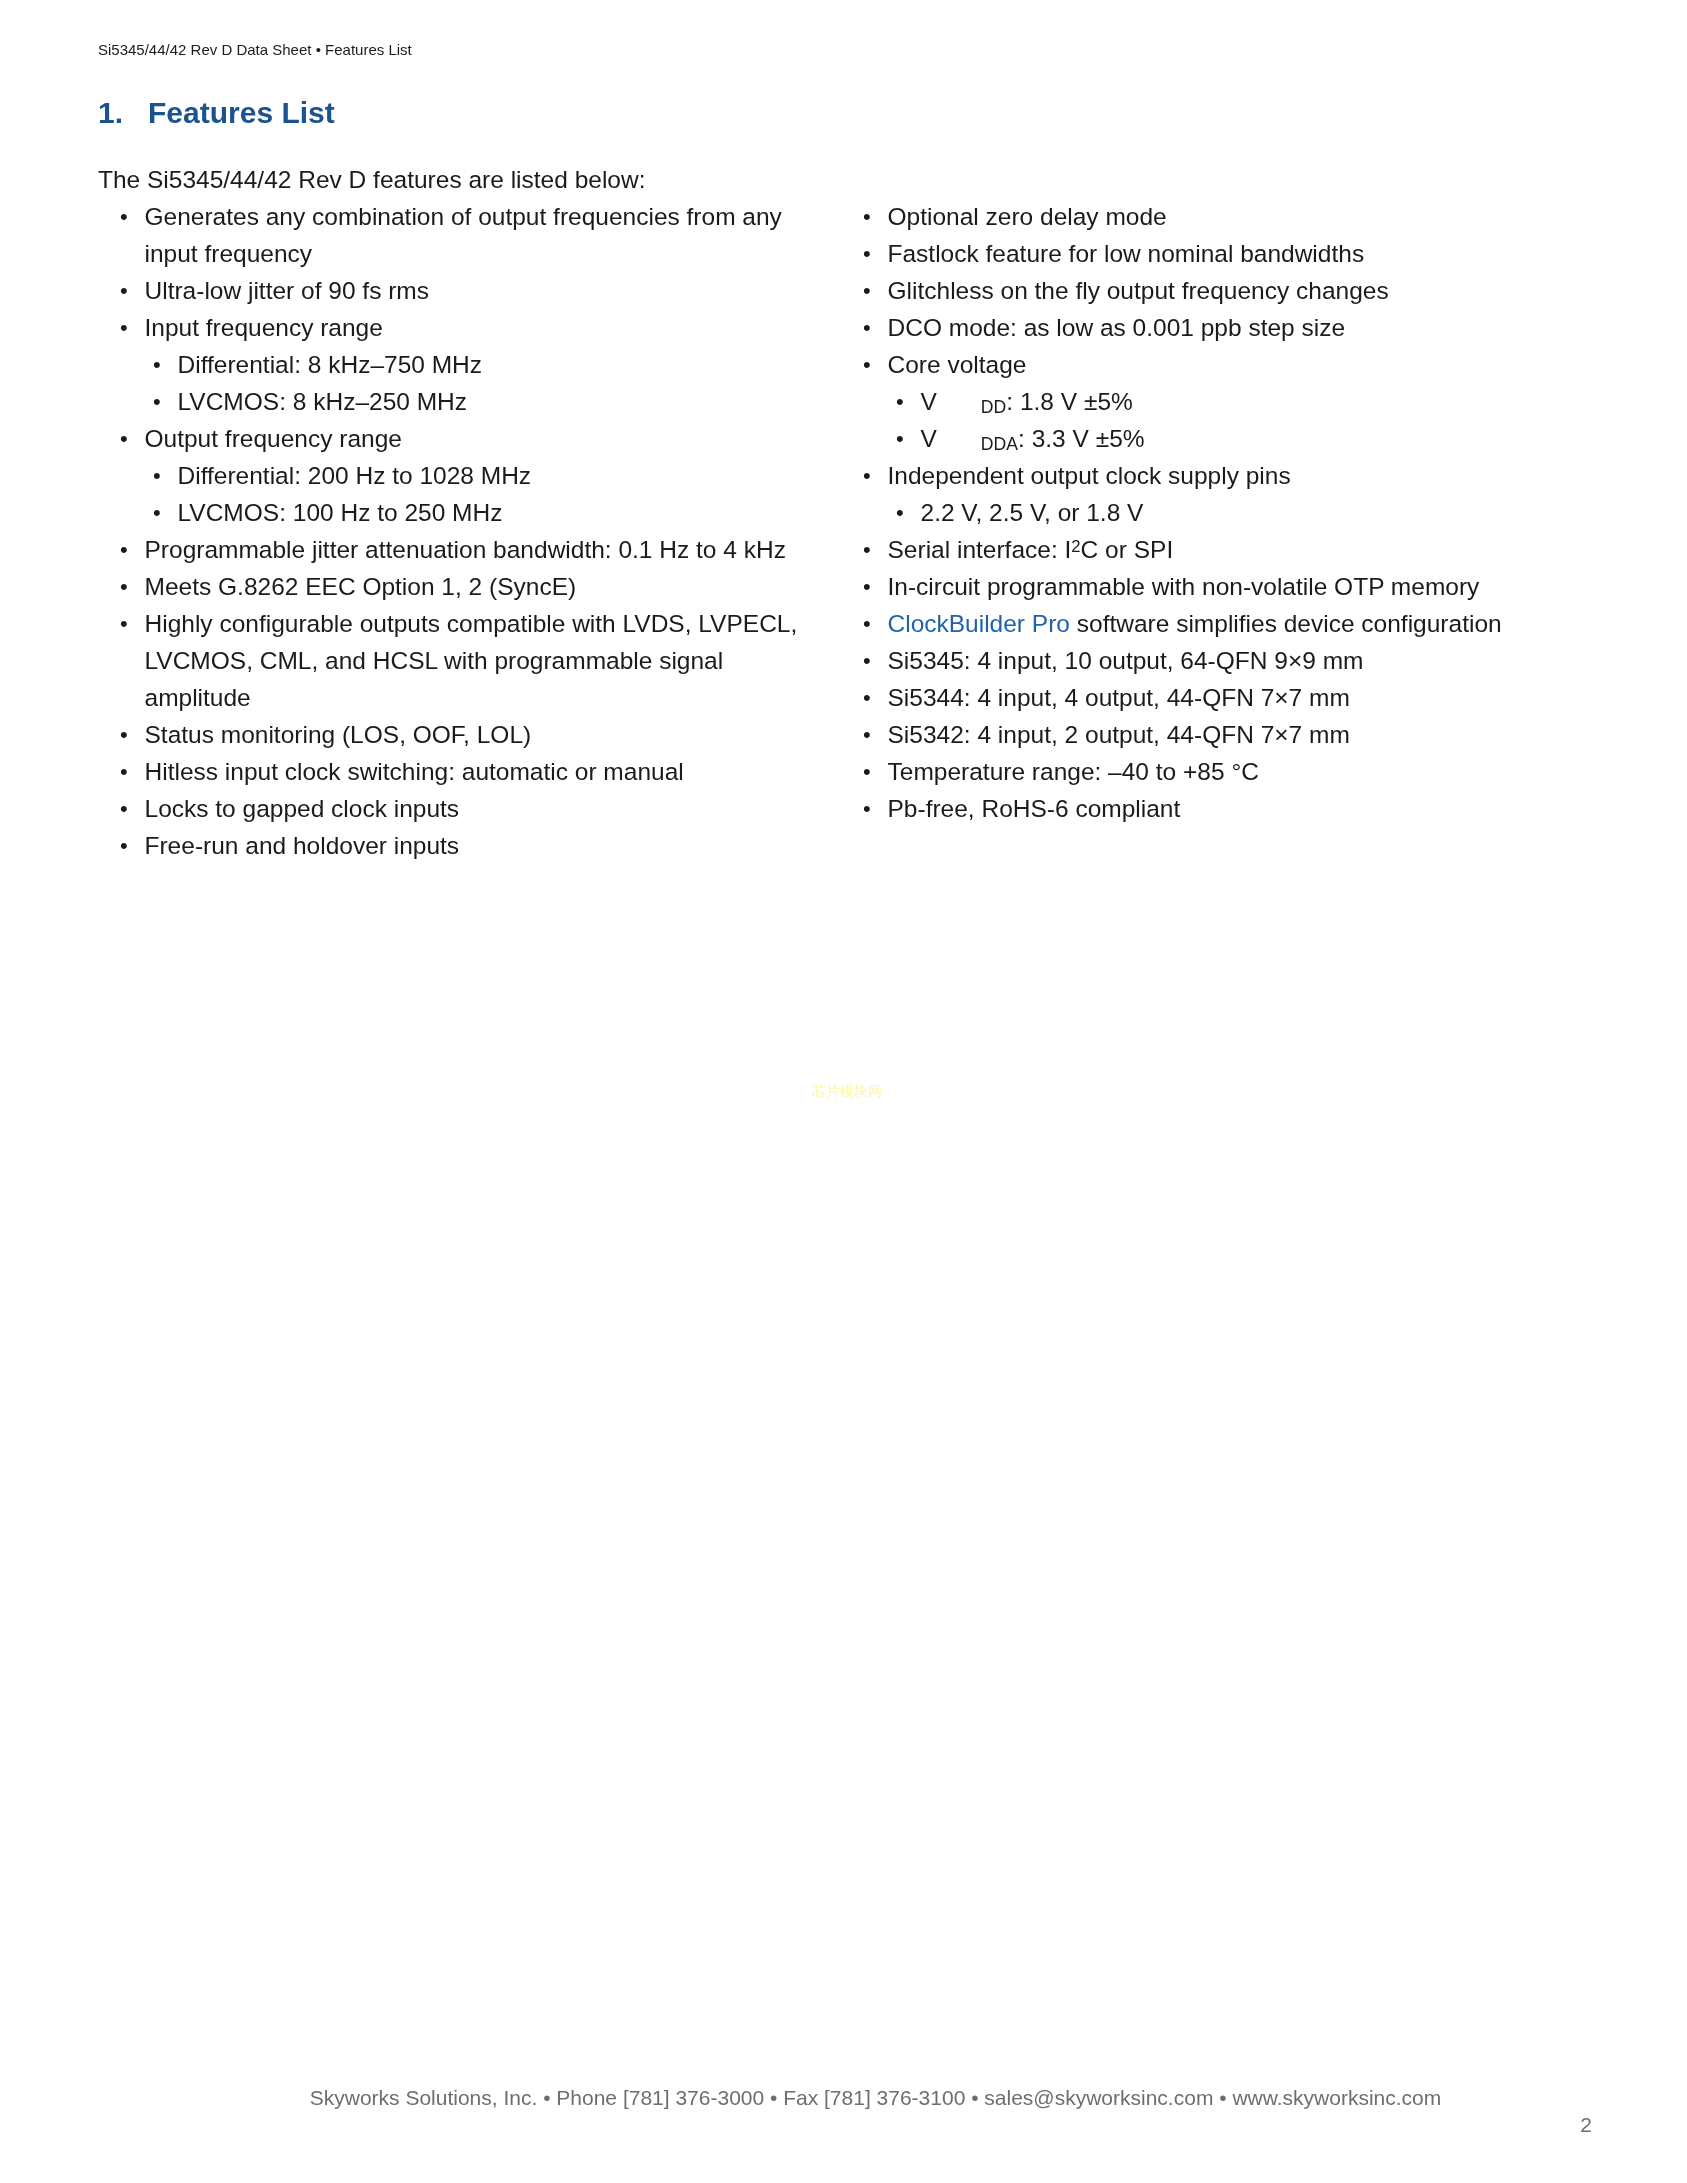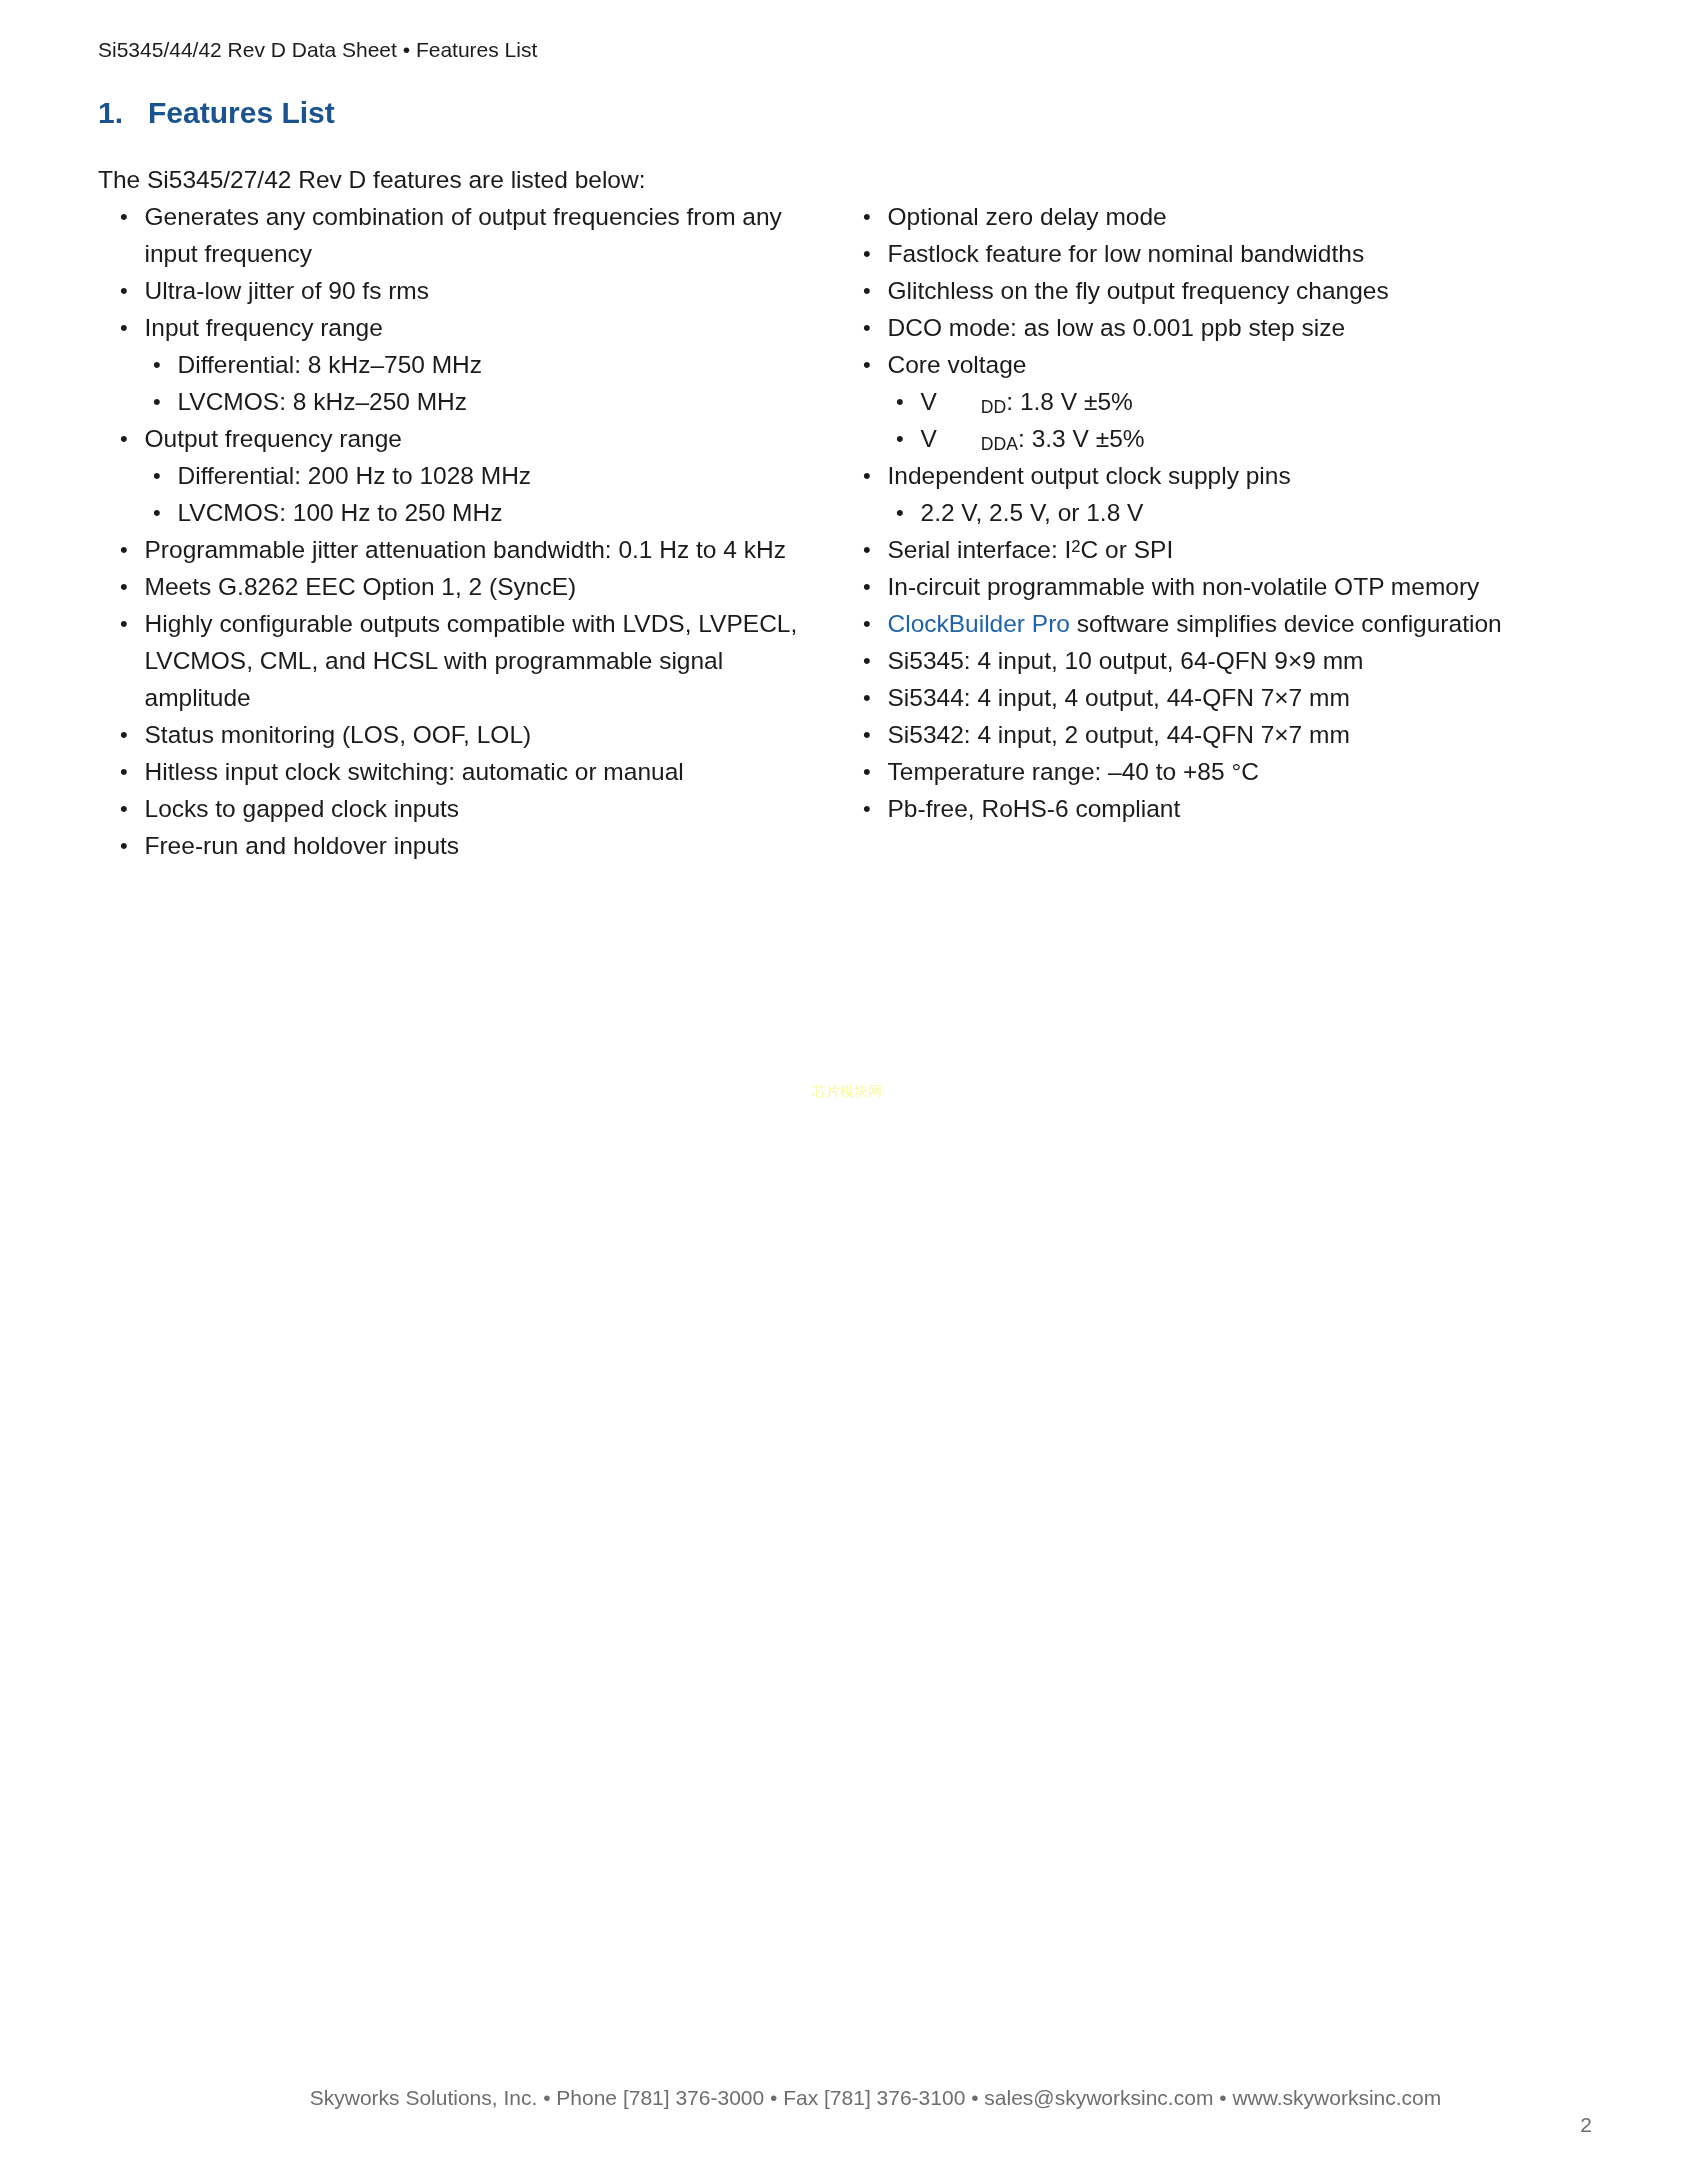--- a/index.html
+++ b/index.html
@@ -3,21 +3,21 @@
 <meta charset="utf-8">
 <style>
   html,body{margin:0;padding:0;}
   body{
     width:1687px;height:2183px;background:#ffffff;position:relative;
     font-family:"Liberation Sans", sans-serif;color:#1b1b1b;
     -webkit-font-smoothing:antialiased;
   }
   .running-header{
     position:absolute;left:98px;top:37px;
-    font-size:21px;line-height:26.5px;color:#1c1c1c;
+    font-size:15px;line-height:26.5px;color:#1c1c1c;
   }
   .section-title{
     position:absolute;left:98px;top:94px;
     font-size:30px;font-weight:bold;color:#1a538f;line-height:37px;
     display:flex;
   }
   .section-title .num{margin-right:25px;}
   .intro{
     position:absolute;left:98px;top:163px;
     font-size:24.5px;line-height:33px;color:#1b1b1b;
@@ -55,21 +55,21 @@
 </head>
 <body>
 
 <div class="running-header">Si5345/44/42 Rev D Data Sheet • Features List</div>
 
 <div class="section-title">
   <span class="num">1.</span>
   <span class="label">Features List</span>
 </div>
 
-<div class="intro">The Si5345/27/42 Rev D features are listed below:</div>
+<div class="intro">The Si5345/44/42 Rev D features are listed below:</div>
 
 <ul class="features left" id="features-left">
     <li class="feature-item">
       <span class="bullet">•</span>
       <span class="txt"><span>Generates any combination of output frequencies from any input frequency</span></span>
     </li>
     <li class="feature-item">
       <span class="bullet">•</span>
       <span class="txt"><span>Ultra-low jitter of 90 fs rms</span></span>
     </li>

